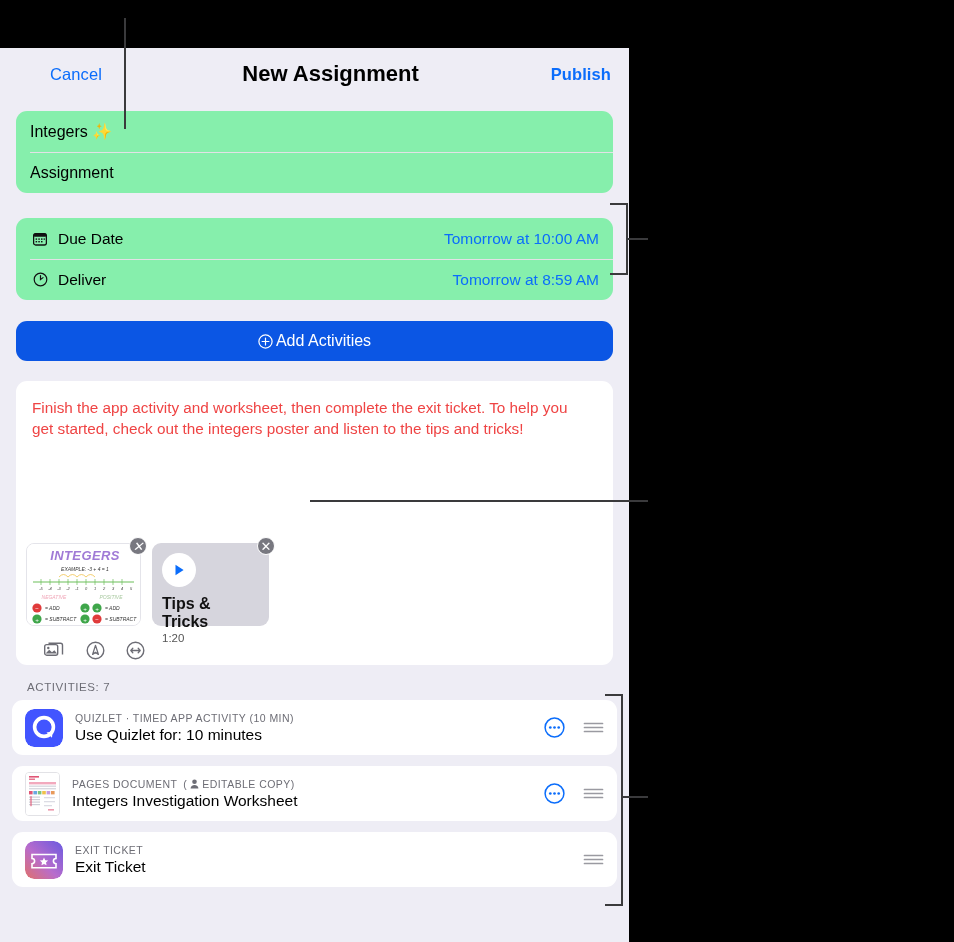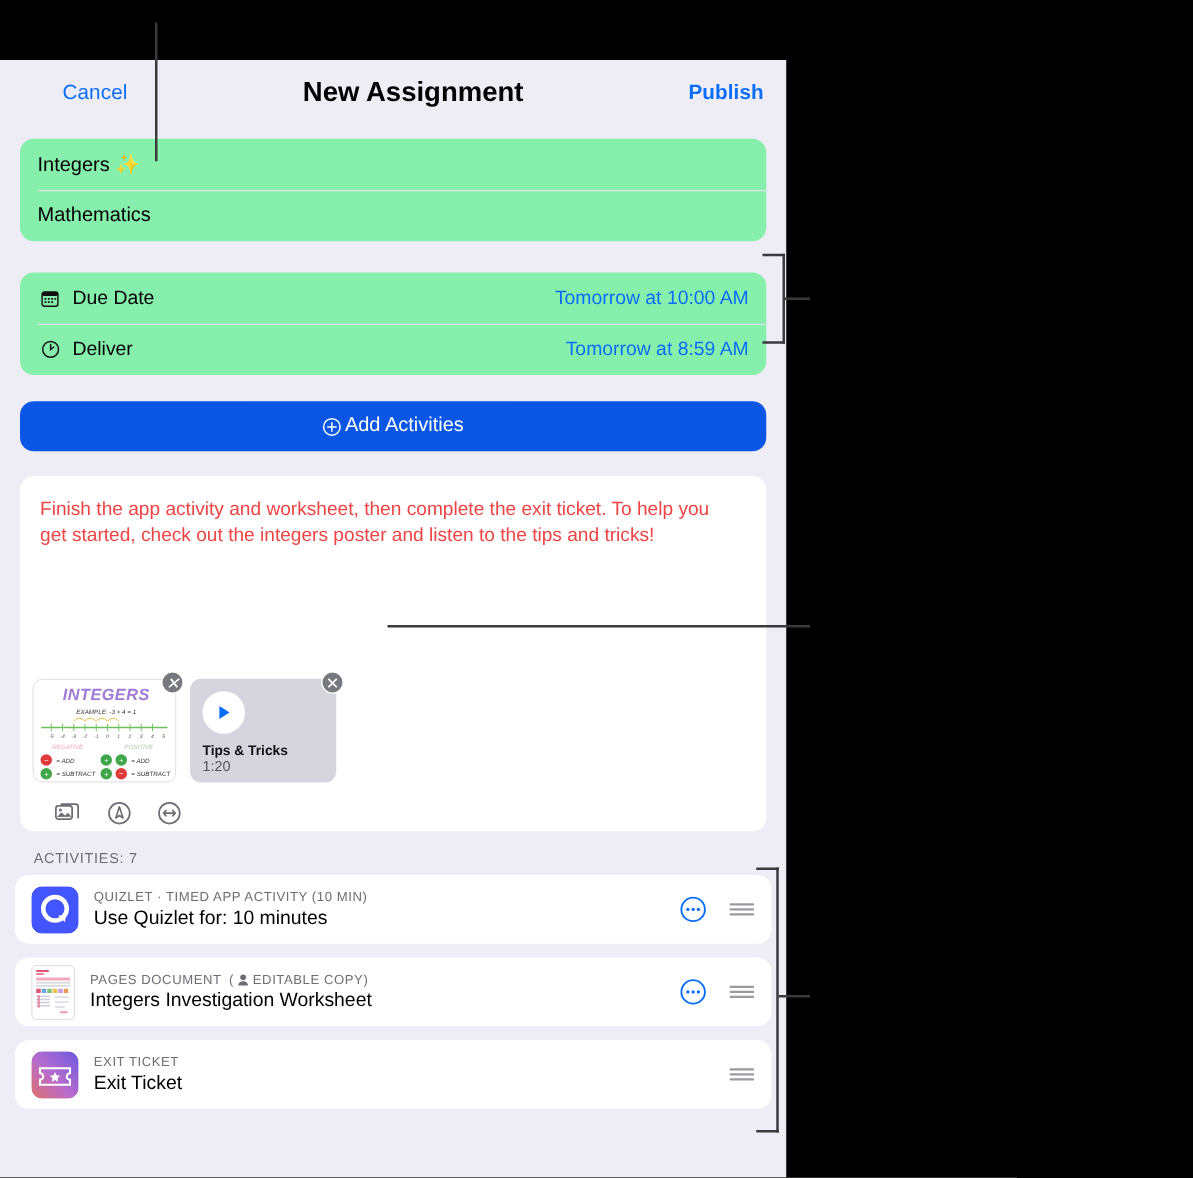--- a/index.html
+++ b/index.html
@@ -102,21 +102,21 @@
   
   .vid {
     position: relative; width: 117px; height: 83px; border-radius: 9px;
     background: #d6d5dd; padding: 8px 10px;
   }
   .play-circle {
     width: 34px; height: 34px; border-radius: 50%; background: #fff;
     display: flex; align-items: center; justify-content: center;
     margin-top: 2px;
   }
-  .vid-title { font-size: 11px; font-weight: bold; color: #111; margin-top: 8px; }
+  .vid-title { font-size: 16px; font-weight: bold; color: #111; margin-top: 8px; }
   .vid-dur { font-size: 11.5px; color: #555; margin-top: 1px; }
 
   .tool-row {
     position: absolute; left: 28px; top: 260px; display: flex; gap: 21px;
     align-items: center;
   }
 
   
   .sec-head {
     font-size: 11.5px; letter-spacing: .6px; color: #6d6d75;
@@ -160,21 +160,21 @@
       <div class="nav-title">New Assignment</div>
       <button class="nav-btn strong">Publish</button>
     </div>
 
     <div class="card title-card">
       <div class="row title-row">
         <div class="row-label">Integers ✨</div>
         <div style="width:2px;height:22px;background:#0b6dfb;margin-left:8px;opacity:0"></div>
       </div>
       <div class="row title-row">
-        <div class="row-label">Mathematics</div>
+        <div class="row-label">Assignment</div>
       </div>
     </div>
 
     <div class="card dates-card">
       <div class="row">
         <span class="row-icon">
           <svg width="14" height="14" viewBox="0 0 14 14">
             <rect x="0.6" y="1.6" width="12.8" height="11.4" rx="2" fill="none" stroke="#111" stroke-width="1.3"></rect>
             <rect x="0.6" y="1.6" width="12.8" height="3.2" rx="1.4" fill="#111"></rect>
             <g fill="#111">

